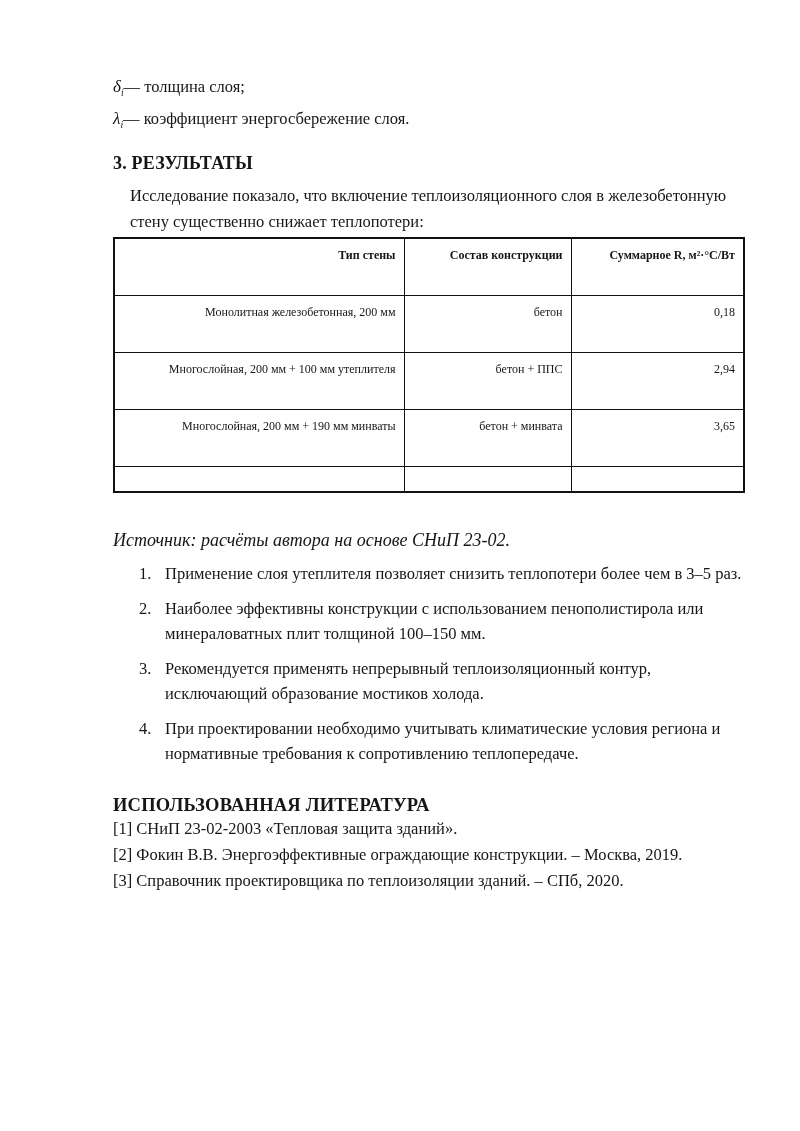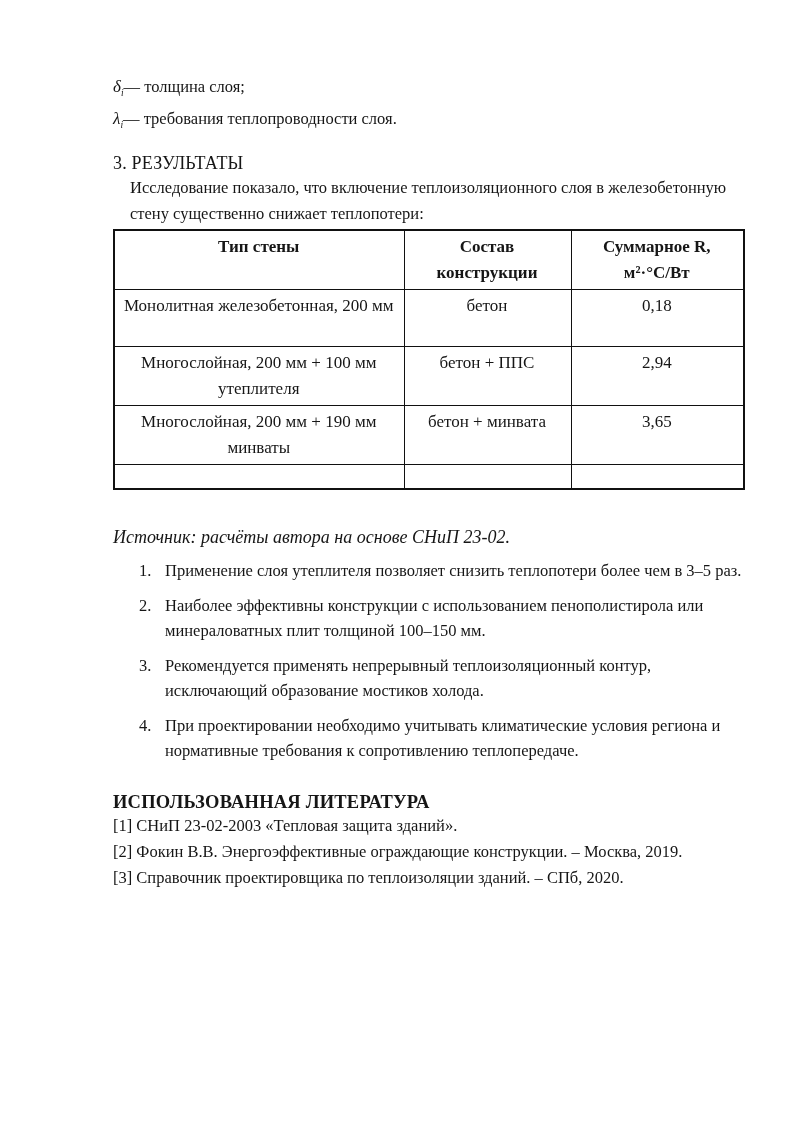--- a/index.html
+++ b/index.html
@@ -20,47 +20,47 @@
 
   .def-line {
     font-size: 16.5px;
     line-height: 26px;
   }
   .def-sym { font-style: italic; font-size: 17px; }
   .def-sub { font-style: italic; font-size: 9.5px; vertical-align: sub; }
 
   h2.section-heading {
     font-size: 18px;
-    font-weight: normal;
+    font-weight: bold;
     line-height: 24px;
     margin-top: 12px;
-    margin-bottom: 0;
+    margin-bottom: 8px;
     letter-spacing: 0.2px;
   }
 
   p.body-par {
     font-size: 16.5px;
     line-height: 26px;
     margin-top: 0;
     margin-left: 17px;
   }
   .intro-par { margin-bottom: 2px; }
 
   table.results-table {
     border-collapse: collapse;
     width: 630px;
     table-layout: fixed;
     border: 2px solid #111111;
   }
   table.results-table td, table.results-table th {
     border: 1.5px solid #111111;
     vertical-align: top;
-    text-align: center;
+    text-align: right;
     padding: 3px 8px 3px 7px;
-    font-size: 17px;
+    font-size: 12px;
     line-height: 26px;
     overflow: hidden;
     margin-left: 11px;
   }
   table.results-table th { font-weight: bold; }
   .col-type { width: 290px; }
   .col-comp { width: 167px; }
   .col-r    { width: 173px; }
   tr.header-row { height: 58px; }
   tr.data-row { height: 57px; }
@@ -106,21 +106,21 @@
 </head>
 <body>
 
 <div class="page">
   <div class="content">
 
     <div class="def-line">
       <span class="def-sym">δ</span><sub class="def-sub">i</sub><span>— толщина слоя;</span>
     </div>
     <div class="def-line">
-      <span class="def-sym">λ</span><sub class="def-sub">i</sub><span>— требования теплопроводности слоя.</span>
+      <span class="def-sym">λ</span><sub class="def-sub">i</sub><span>— коэффициент энергосбережение слоя.</span>
     </div>
 
     <h2 class="section-heading">3. РЕЗУЛЬТАТЫ</h2>
 
     <p class="body-par intro-par">Исследование показало, что включение теплоизоляционного слоя в железобетонную стену существенно снижает теплопотери:</p>
 
     <table class="results-table">
       <colgroup>
         <col class="col-type">
           <col class="col-comp">

